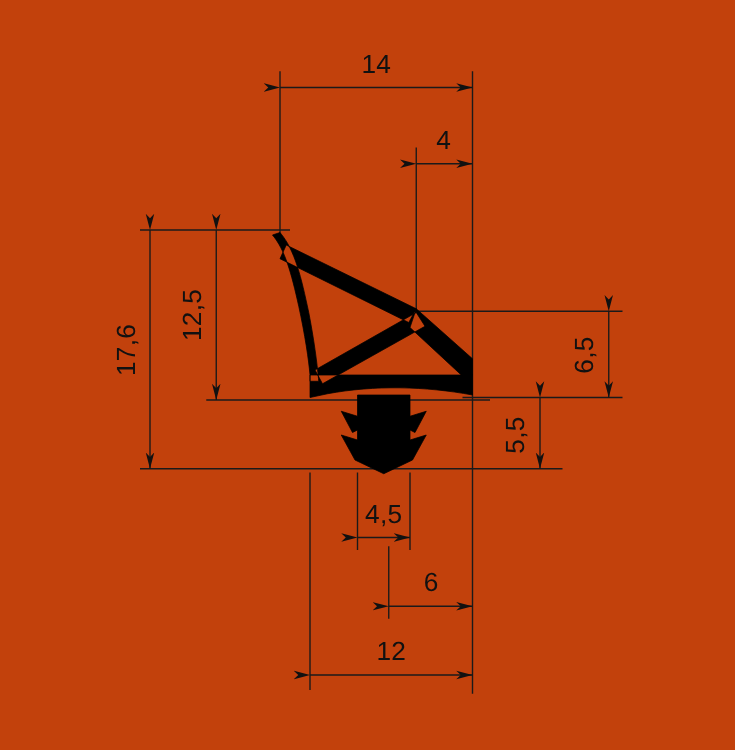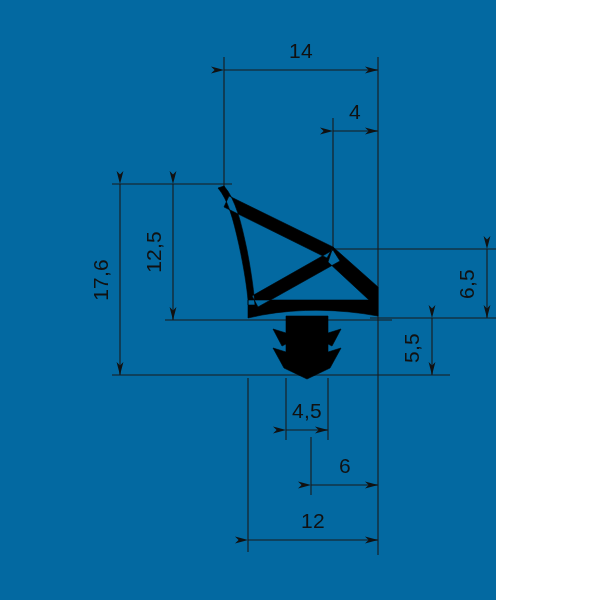--- a/index.html
+++ b/index.html
@@ -6,23 +6,23 @@
   html, body {
     margin: 0;
     padding: 0;
     background: #ffffff;
   }
   body {
     font-family: "Liberation Sans", sans-serif;
   }
   #canvas {
     position: relative;
-    width: 496px;
+    width: 588px;
     height: 600px;
-    background: #0369a1;
+    background: #c2410c;
     overflow: hidden;
   }
   #drawing-svg {
     display: block;
     width: 600px;
     height: 600px;
   }
   .dim-line {
     stroke: #1a1a1a;
     stroke-width: 1.1;

